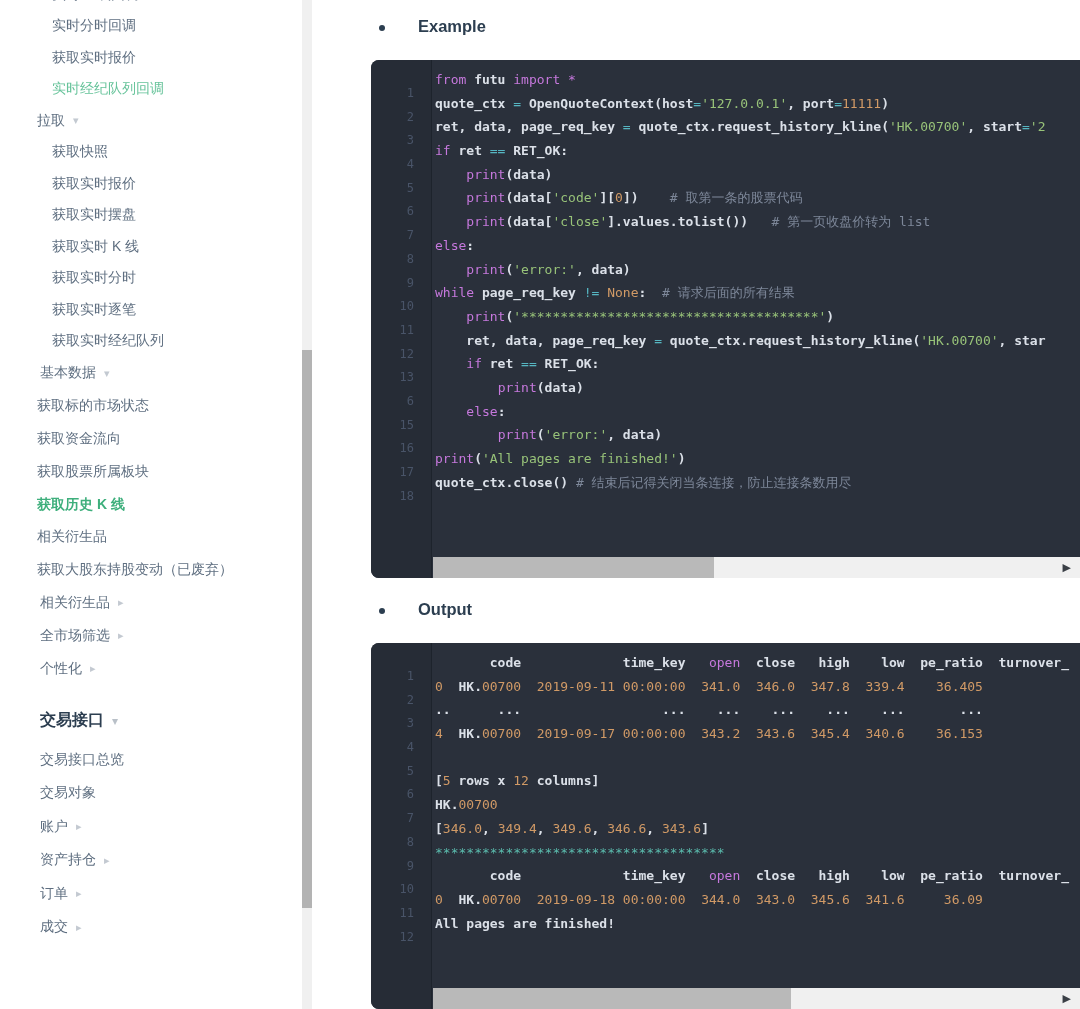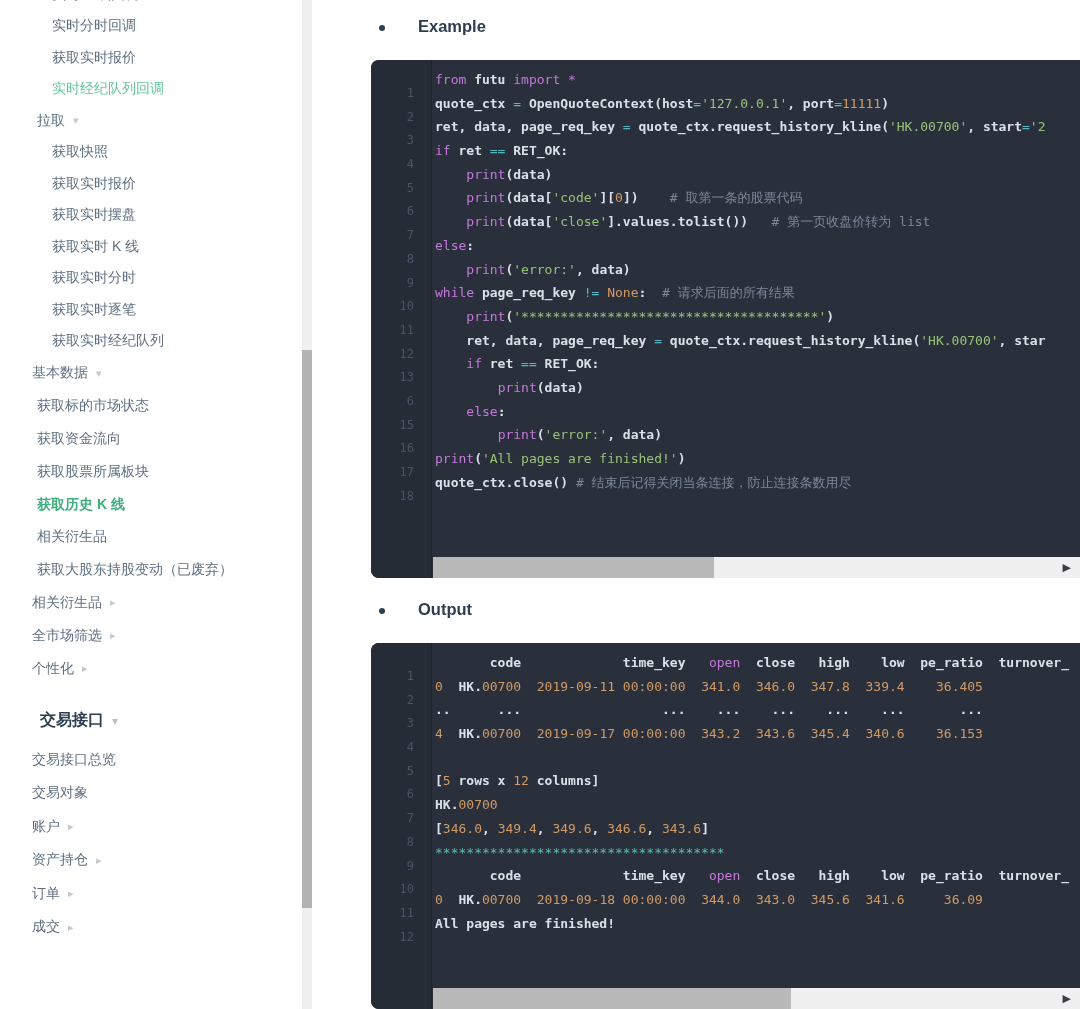--- a/index.html
+++ b/index.html
@@ -6,21 +6,21 @@
   body{
     width:1080px;height:1009px;overflow:hidden;background:#ffffff;
     font-family:"Liberation Sans","DejaVu Sans",sans-serif;
     position:relative;
   }
   
   .sidebar{position:absolute;left:0;top:0;width:330px;height:1009px;background:#fff;}
   #sidebar-nav{position:absolute;top:-21px;left:0;right:24px;}
   .nav-item{display:flex;align-items:center;height:31.5px;font-size:14px;color:#5f6f81;
     white-space:nowrap;cursor:pointer;}
-  .nav-item.lvl1{padding-left:32px}
+  .nav-item.lvl1{padding-left:40px}
   .nav-item.lvl2{padding-left:37px}
   .nav-item.lvl3{padding-left:52px}
   .nav-item.low{height:32.8px}
   .nav-item.trade{height:33.5px}
   .nav-item.trade-first{margin-top:4px}
   .nav-item.hl{color:#66c39a}
   .nav-item.active{color:#3eaf7c;font-weight:bold}
   .nav-item.section{font-size:16px;font-weight:bold;color:#2c3e50;height:36px;margin-top:18px;padding-left:40px}
   .arrow{margin-left:8px;font-size:11px;color:#c3c9d1;line-height:1}
   .section .arrow{font-size:12px;color:#b9c0c8}

